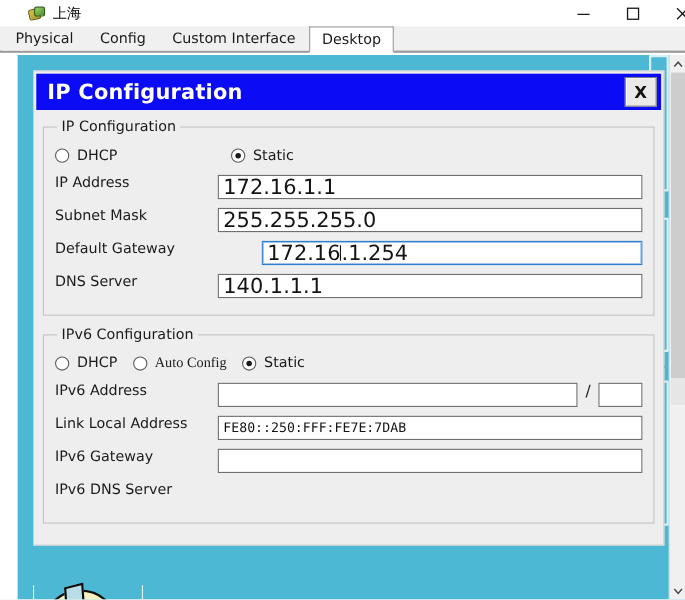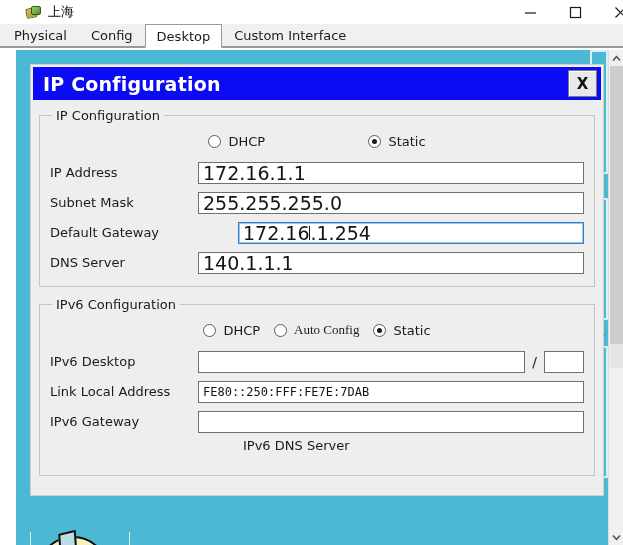--- a/index.html
+++ b/index.html
@@ -222,21 +222,20 @@
     color: #1a1a1a;
     padding: 0 4px;
     margin-left: 2px;
   }
 
   .radio-row {
     display: flex;
     align-items: center;
     height: 24px;
     margin: 2px 0 6px 0;
-    justify-content: center;
   }
   .radio-opt {
     display: flex;
     align-items: center;
     white-space: nowrap;
   }
   .radio {
     width: 13px; height: 13px;
     border-radius: 50%;
     border: 1px solid #5a5a5a;
@@ -253,21 +252,20 @@
     border-radius: 50%;
     background: #1a1a1a;
   }
   .radio-label {
     margin-left: 7px;
     font-size: 13px;
   }
 
   .field-row {
     display: flex;
-    align-items: center;
     height: 27px;
     margin-bottom: 3px;
   }
   .field-label {
     width: 148px;
     flex: 0 0 148px;
     font-size: 13px;
     color: #1a1a1a;
   }
   .txt {
@@ -377,22 +375,22 @@
             <line x1="1.5" y1="1.5" x2="11.5" y2="11.5" stroke="#1a1a1a" stroke-width="1.2"></line>
             <line x1="11.5" y1="1.5" x2="1.5" y2="11.5" stroke="#1a1a1a" stroke-width="1.2"></line>
           </svg>
       </div>
     </div>
   </div>
 
   <div class="tabstrip">
     <div class="tab">Physical</div>
     <div class="tab">Config</div>
+    <div class="tab">Custom Interface</div>
     <div class="tab active">Desktop</div>
-    <div class="tab">Custom Interface</div>
   </div>
 
   <div class="desktop">
 
     <div class="bg-frame" style="left:574px; top:0px; width:14px; height:120px;"></div>
     <div class="bg-frame" style="left:574px; top:148px; width:14px; height:118px;"></div>
     <div class="bg-frame" style="left:574px; top:296px; width:14px; height:128px;"></div>
     <div class="bg-art" style="left:575px; top:176px;">·</div>
     <div class="bg-art" style="left:573px; top:279px;">or</div>
 
@@ -463,21 +461,21 @@
               <span class="radio"></span>
               <span class="radio-label">Auto Config</span>
             </div>
             <div class="radio-opt">
               <span class="radio checked"></span>
               <span class="radio-label">Static</span>
             </div>
           </div>
 
           <div class="field-row">
-            <span class="field-label">IPv6 Desktop</span>
+            <span class="field-label">IPv6 Address</span>
             <div class="txt"></div>
             <span class="slash">/</span>
             <div class="txt prefix"></div>
           </div>
 
           <div class="field-row">
             <span class="field-label">Link Local Address</span>
             <div class="txt mono">FE80::250:FFF:FE7E:7DAB</div>
           </div>
 

